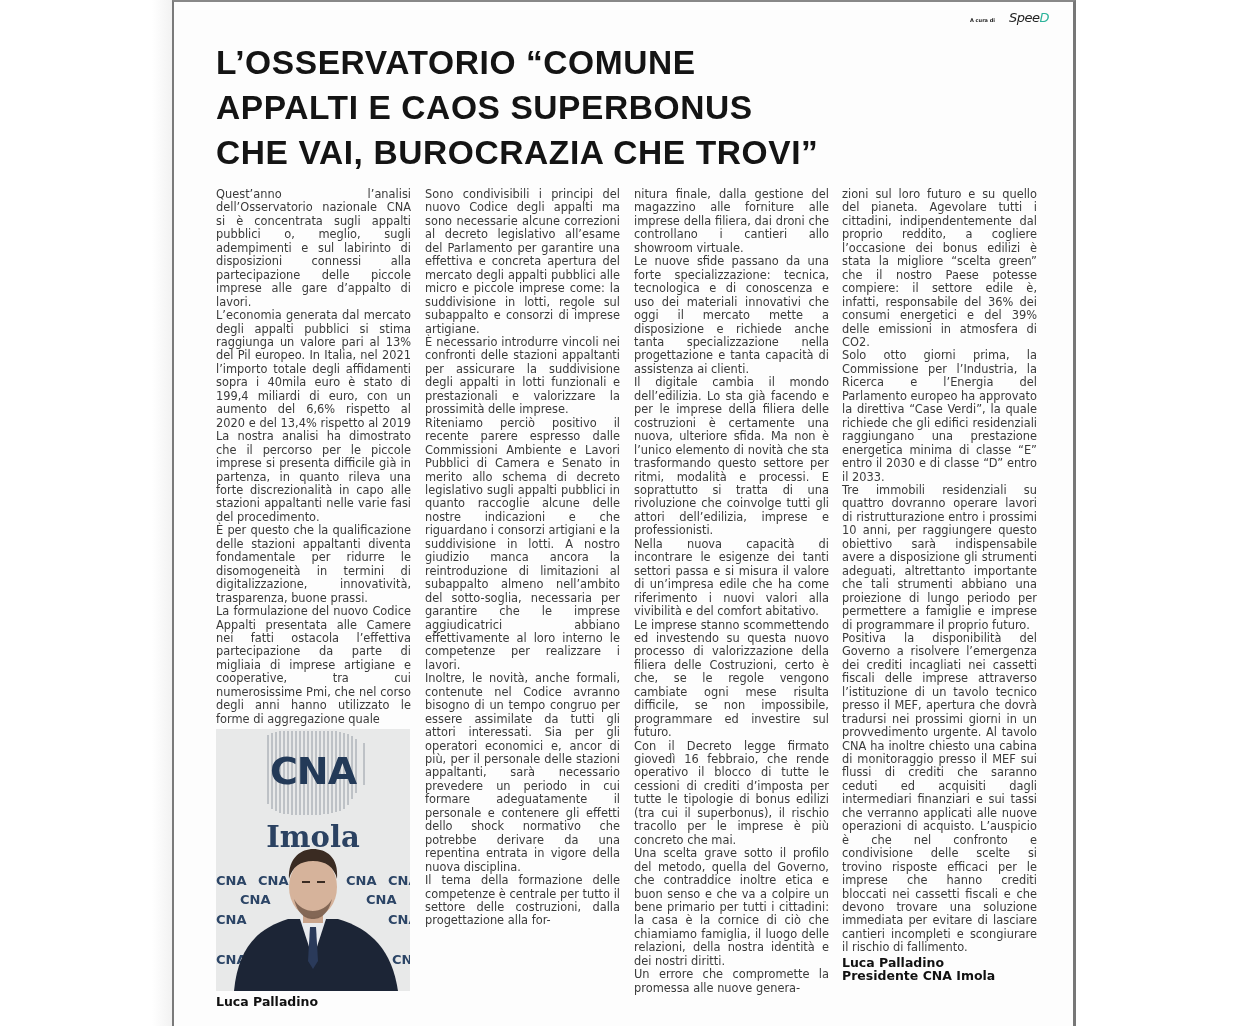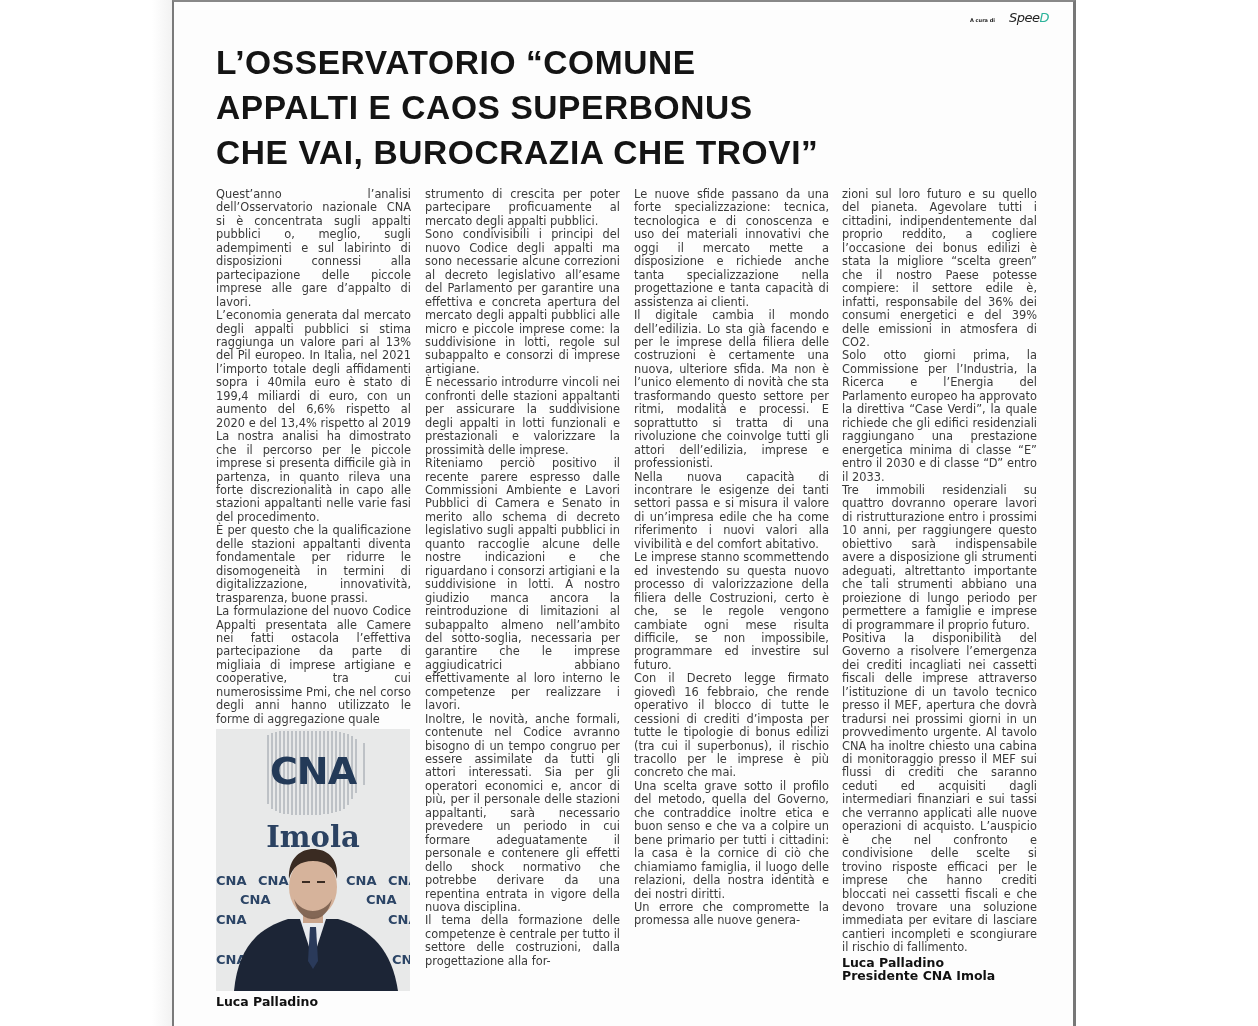--- a/index.html
+++ b/index.html
@@ -103,29 +103,29 @@
             <path d="M78 170 C82 186 90 190 97 190 C104 190 112 186 116 170 C112 178 104 182 97 182 C90 182 82 178 78 170 Z" fill="#6e5443" opacity="0.8"></path>
             <rect x="86" y="152" width="8" height="2" fill="#3a2b22"></rect>
             <rect x="101" y="152" width="8" height="2" fill="#3a2b22"></rect>
           </g>
         </svg>
       </div>
       <div class="photo-caption">Luca Palladino</div>
     </div>
 
     <div class="col col2">
-      <p>strumento di crescita per poter partecipare proficuamente al mercato degli appalti pubblici.</p>
       <p>Sono condivisibili i principi del nuovo Codice degli appalti ma sono necessarie alcune correzioni al decreto legislativo all’esame del Parlamento per garantire una effettiva e concreta apertura del mercato degli appalti pubblici alle micro e piccole imprese come: la suddivisione in lotti, regole sul subappalto e consorzi di imprese artigiane.</p>
       <p>È necessario introdurre vincoli nei confronti delle stazioni appaltanti per assicurare la suddivisione degli appalti in lotti funzionali e prestazionali e valorizzare la prossimità delle imprese.</p>
       <p>Riteniamo perciò positivo il recente parere espresso dalle Commissioni Ambiente e Lavori Pubblici di Camera e Senato in merito allo schema di decreto legislativo sugli appalti pubblici in quanto raccoglie alcune delle nostre indicazioni e che riguardano i consorzi artigiani e la suddivisione in lotti. A nostro giudizio manca ancora la reintroduzione di limitazioni al subappalto almeno nell’ambito del sotto-soglia, necessaria per garantire che le imprese aggiudicatrici abbiano effettivamente al loro interno le competenze per realizzare i lavori.</p>
       <p>Inoltre, le novità, anche formali, contenute nel Codice avranno bisogno di un tempo congruo per essere assimilate da tutti gli attori interessati. Sia per gli operatori economici e, ancor di più, per il personale delle stazioni appaltanti, sarà necessario prevedere un periodo in cui formare adeguatamente il personale e contenere gli effetti dello shock normativo che potrebbe derivare da una repentina entrata in vigore della nuova disciplina.</p>
       <p>Il tema della formazione delle competenze è centrale per tutto il settore delle costruzioni, dalla progettazione alla for-</p>
     </div>
 
     <div class="col col3">
+      <p>nitura finale, dalla gestione del magazzino alle forniture alle imprese della filiera, dai droni che controllano i cantieri allo showroom virtuale.</p>
       <p>Le nuove sfide passano da una forte specializzazione: tecnica, tecnologica e di conoscenza e uso dei materiali innovativi che oggi il mercato mette a disposizione e richiede anche tanta specializzazione nella progettazione e tanta capacità di assistenza ai clienti.</p>
       <p>Il digitale cambia il mondo dell’edilizia. Lo sta già facendo e per le imprese della filiera delle costruzioni è certamente una nuova, ulteriore sfida. Ma non è l’unico elemento di novità che sta trasformando questo settore per ritmi, modalità e processi. E soprattutto si tratta di una rivoluzione che coinvolge tutti gli attori dell’edilizia, imprese e professionisti.</p>
       <p>Nella nuova capacità di incontrare le esigenze dei tanti settori passa e si misura il valore di un’impresa edile che ha come riferimento i nuovi valori alla vivibilità e del comfort abitativo.</p>
       <p>Le imprese stanno scommettendo ed investendo su questa nuovo processo di valorizzazione della filiera delle Costruzioni, certo è che, se le regole vengono cambiate ogni mese risulta difficile, se non impossibile, programmare ed investire sul futuro.</p>
       <p>Con il Decreto legge firmato giovedì 16 febbraio, che rende operativo il blocco di tutte le cessioni di crediti d’imposta per tutte le tipologie di bonus edilizi (tra cui il superbonus), il rischio tracollo per le imprese è più concreto che mai.</p>
       <p>Una scelta grave sotto il profilo del metodo, quella del Governo, che contraddice inoltre etica e buon senso e che va a colpire un bene primario per tutti i cittadini: la casa è la cornice di ciò che chiamiamo famiglia, il luogo delle relazioni, della nostra identità e dei nostri diritti.</p>
       <p>Un errore che compromette la promessa alle nuove genera-</p>
     </div>
 
     <div class="col col4">

